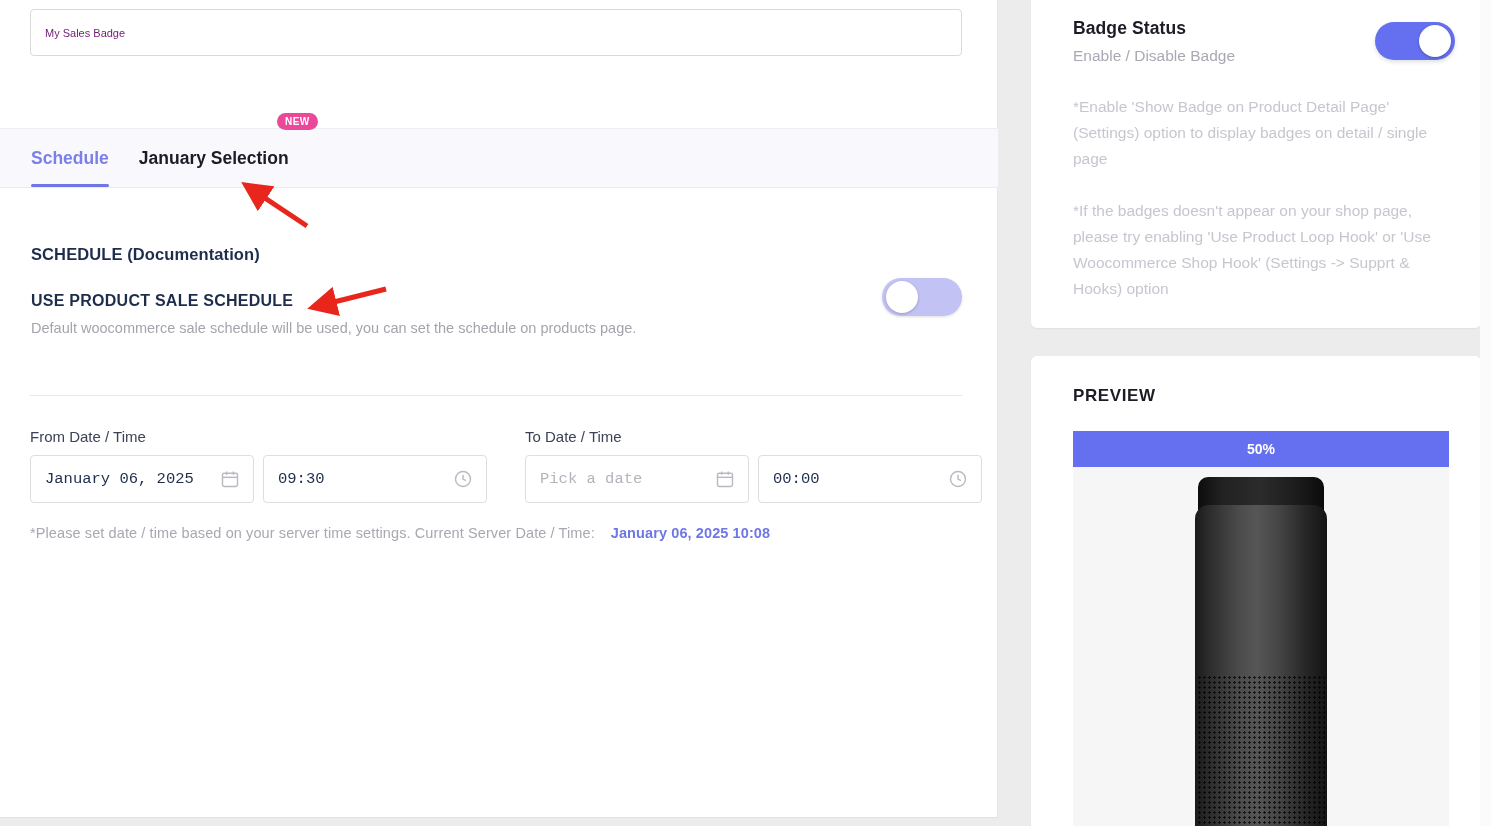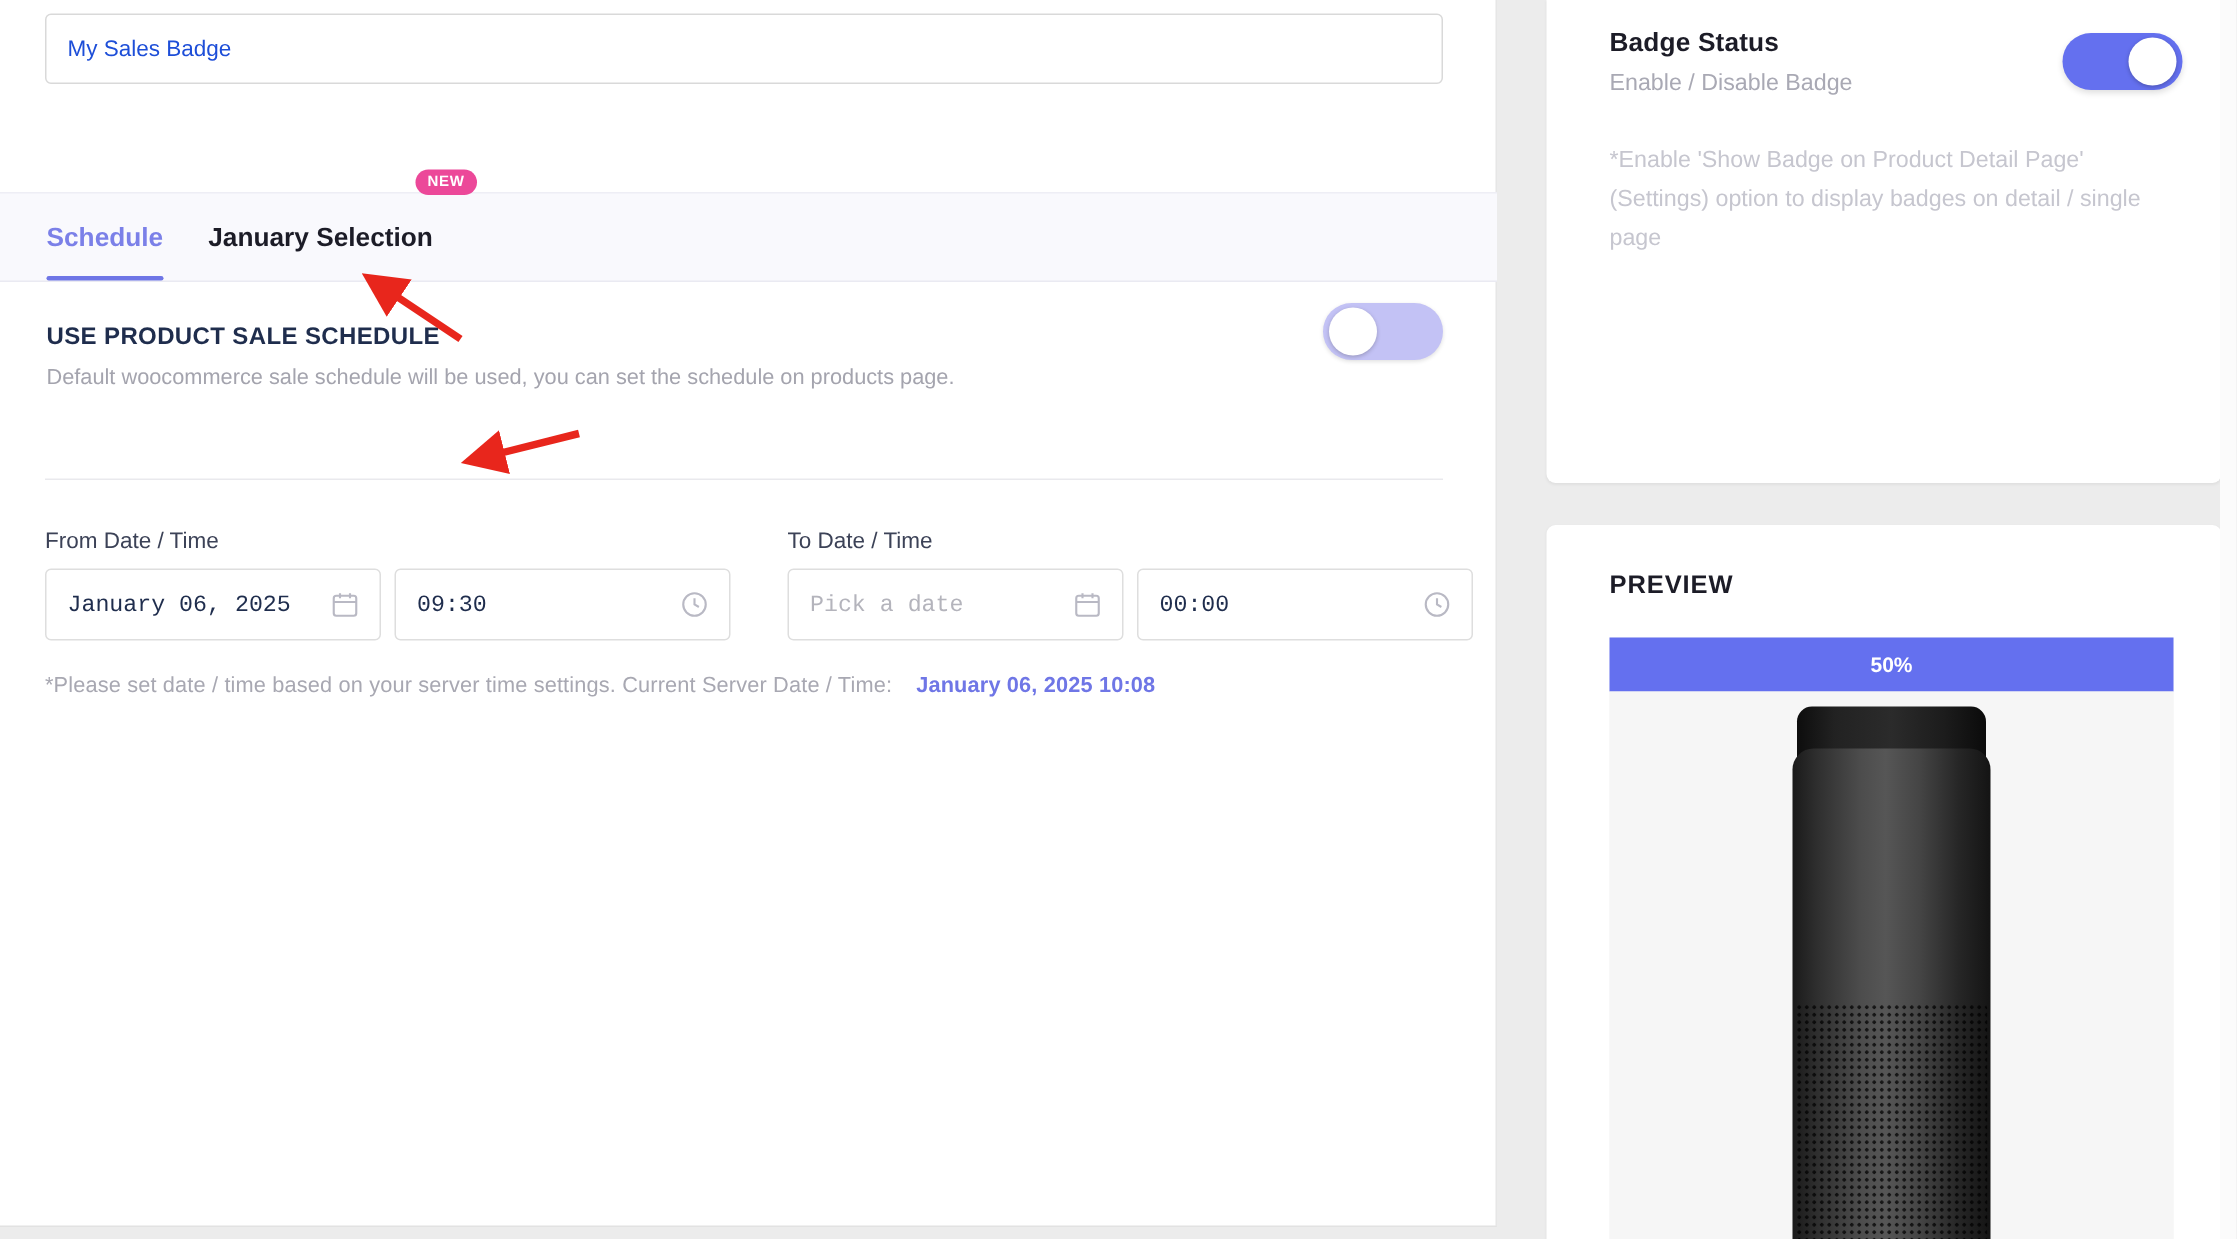--- a/index.html
+++ b/index.html
@@ -35,22 +35,22 @@
     line-height: 20px;
   }
   .title-input-wrap { padding: 9px 0 0 30px; }
   .title-input {
     width: 932px;
     height: 47px;
     border: 1px solid #d9d9d9;
     border-radius: 4px;
     background: #fff;
     font-family: "Liberation Sans", sans-serif;
-    font-size: 15px;
-    color: #1d4ed8;
+    font-size: 11px;
+    color: #701a75;
     padding: 0 14px;
     outline: none;
   }
   .title-input::placeholder { color: #b0b0b0; }
 
   
   .tabbar {
     position: absolute;
     left: 0; top: 128px;
     width: 998px;
@@ -363,20 +363,21 @@
         </div>
         <div class="tab">
           <span>January Selection</span>
           <span class="new-badge">NEW</span>
         </div>
       </div>
     </div>
 
     <div class="schedule-body">
 
+      <div class="section-title">SCHEDULE (Documentation)</div>
 
       <div class="row-toggle">
         <div class="row-title">USE PRODUCT SALE SCHEDULE</div>
         <div class="row-sub">Default woocommerce sale schedule will be used, you can set the schedule on products page.</div>
         <div class="toggle">
           <div class="knob"></div>
         </div>
       </div>
 
       <div class="divider"></div>
@@ -448,20 +449,21 @@
 
     <div class="card status">
       <div class="status-head">
         <div class="status-title">Badge Status</div>
         <div class="status-sub">Enable / Disable Badge</div>
         <div class="status-toggle">
           <div class="knob"></div>
         </div>
       </div>
       <div class="hint">*Enable 'Show Badge on Product Detail Page' (Settings) option to display badges on detail / single page</div>
+      <div class="hint">*If the badges doesn't appear on your shop page, please try enabling 'Use Product Loop Hook' or 'Use Woocommerce Shop Hook' (Settings -&gt; Supprt &amp; Hooks) option</div>
     </div>
 
     <div class="card preview">
       <div class="preview-title">PREVIEW</div>
       <div class="preview-box">
         <div class="badge-bar">50%</div>
         <div class="prod-img">
           <div class="spk">
             <div class="spk-top"></div>
             <div class="spk-body">

